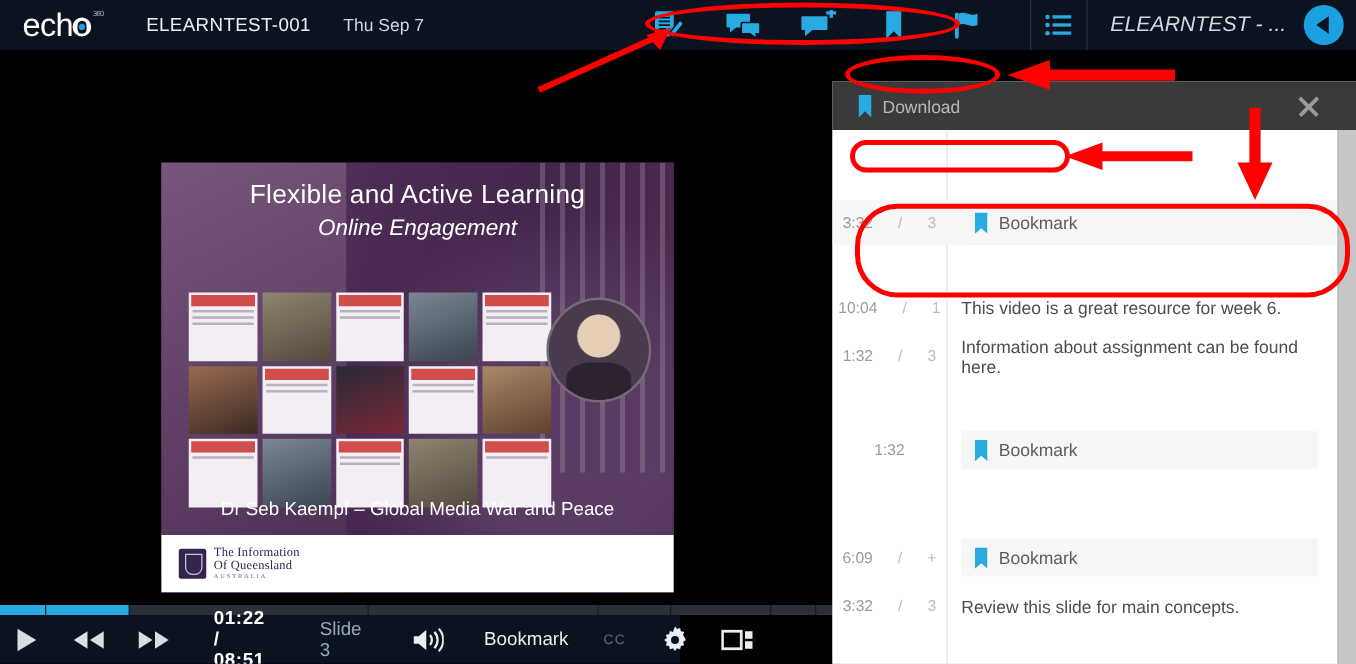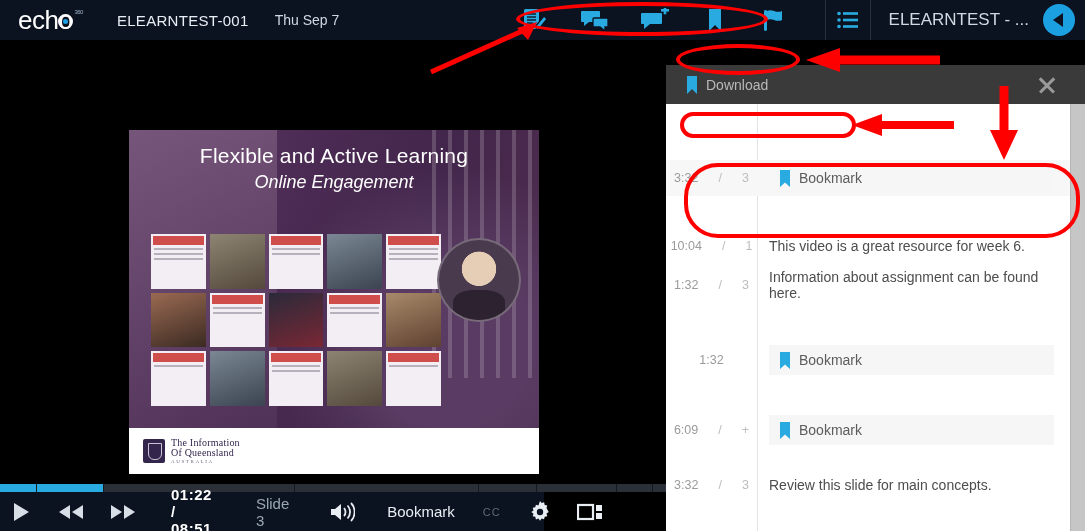--- a/index.html
+++ b/index.html
@@ -43,21 +43,21 @@
     display: flex; align-items: center; gap: 30px;
   }
   .tool-icons .ti {
     width: 30px; height: 26px; display: flex; align-items: center;
     justify-content: center; cursor: pointer;
   }
   .tool-icons svg { display: block; }
 
   .right-group {
     position: absolute; right: 0; top: 0; height: 40px;
-    display: flex; align-items: center;
+    display: flex; align-items: center; font-style: italic;
   }
   .divider-v { width: 1px; height: 40px; background: #26313f; }
   .list-icon { width: 44px; display: flex; align-items: center; justify-content: center; cursor: pointer;}
   .lecture-title { color: #cfd9e2; font-size: 17px; padding: 0 14px 0 18px; white-space: nowrap; }
   .collapse-btn {
     width: 32px; height: 32px; border-radius: 50%; background: #1ba1e2;
     margin-right: 10px; display: flex; align-items: center; justify-content: center;
     cursor: pointer; flex: none;
   }
   .collapse-btn .tri {
@@ -363,20 +363,21 @@
           </div>
         <div class="tcell photo a"></div>
         <div class="tcell">
             <div class="hl"></div>
             <div class="ln" style="top:14px"></div>
           </div>
       </div>
 
       <div class="portrait"></div>
 
+      <div class="slide-presenter">Dr Seb Kaempf – Global Media War and Peace</div>
 
       <div class="slide-footer">
         <div class="uq-logo">
           <div class="uq-crest"></div>
           <div class="uq-text">
             <div class="uq-l1">The Information</div>
             <div class="uq-l2">Of Queensland</div>
             <div class="uq-l3">AUSTRALIA</div>
           </div>
         </div>
@@ -506,21 +507,21 @@
         <div class="content">
           <div class="bm-chip">
             <svg width="10" height="17" viewBox="0 0 10 17">
                 <path d="M0 0h10v17l-5-4.4L0 17z" fill="#29abe2"></path>
               </svg>
             <span class="bm-label">Bookmark</span>
           </div>
         </div>
       </div>
 
-      <div class="row" style="top:308px;">
+      <div class="row" style="top:324px;">
         <div class="ts">
           <span>6:09</span>
           <span class="sl">/</span>
           <span class="sl">+</span>
         </div>
         <div class="content">
           <div class="bm-chip">
             <svg width="10" height="17" viewBox="0 0 10 17">
                 <path d="M0 0h10v17l-5-4.4L0 17z" fill="#29abe2"></path>
               </svg>

